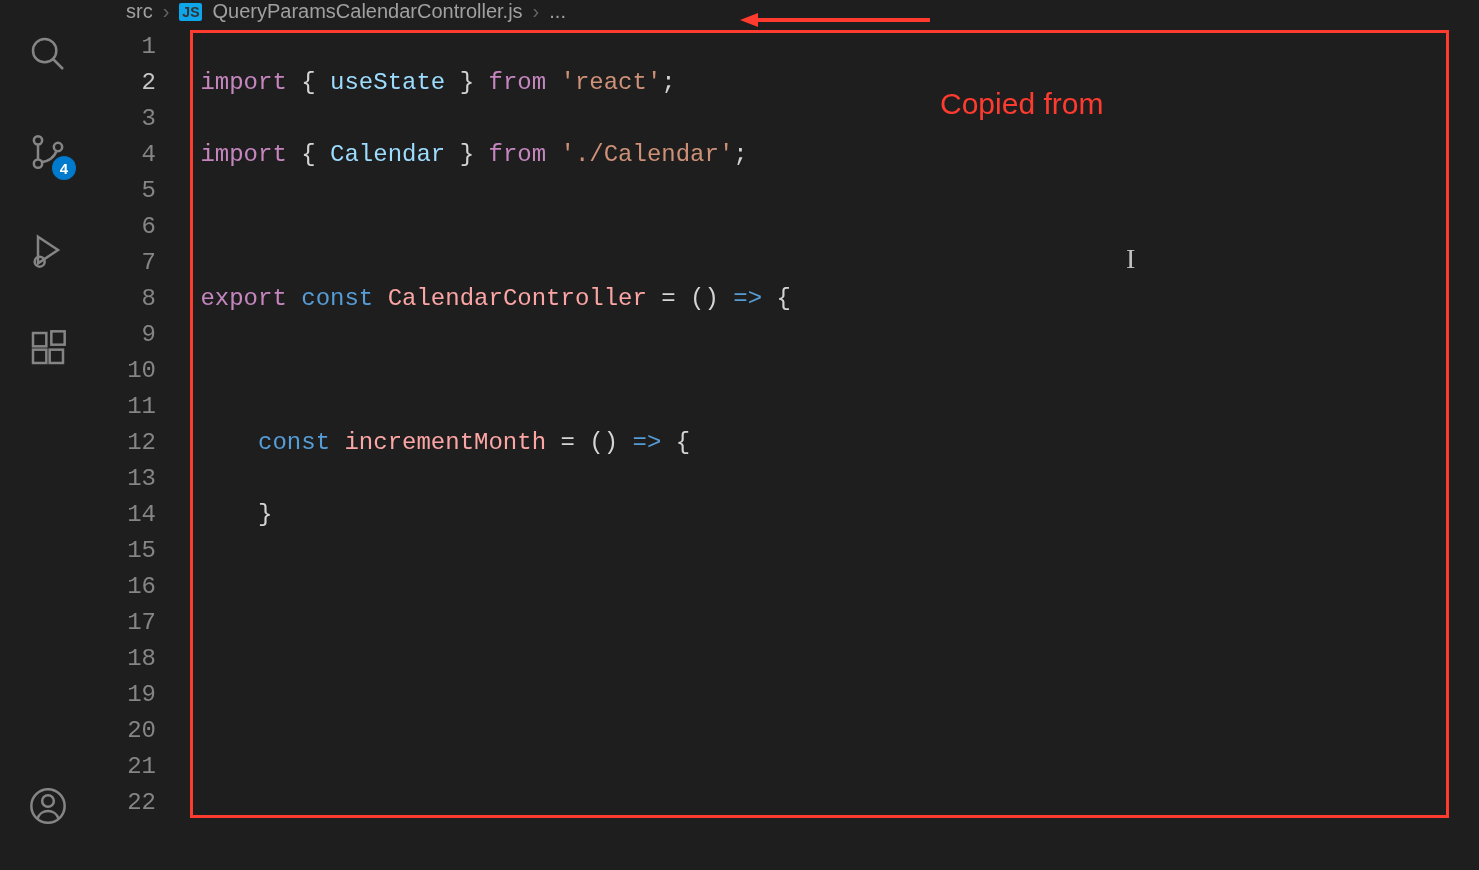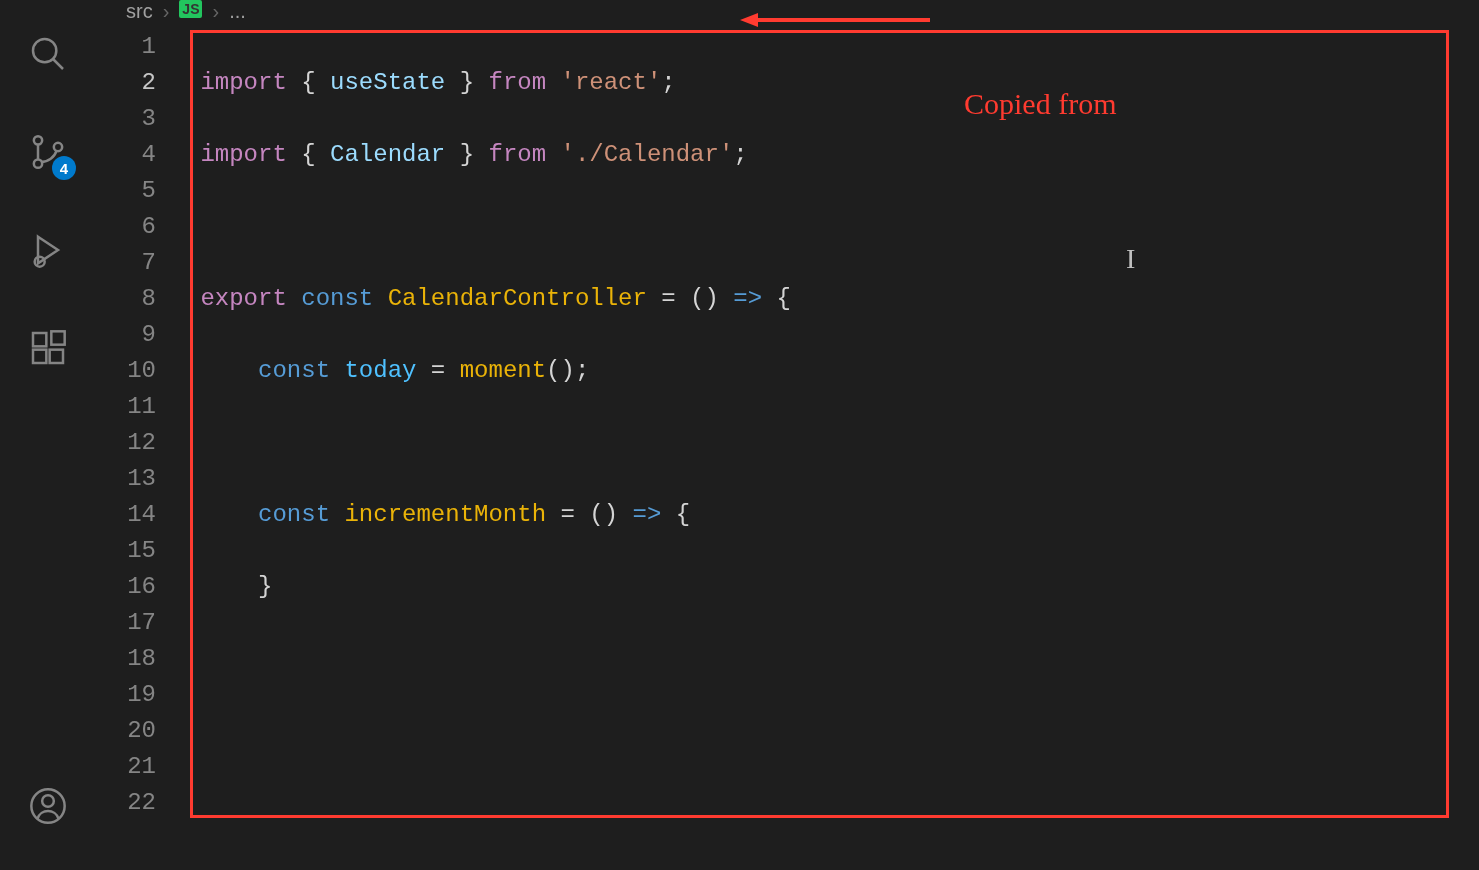--- a/index.html
+++ b/index.html
@@ -49,30 +49,30 @@
       font-weight: 600;
     }
     .accounts-icon {
       margin-top: auto;
       margin-bottom: 40px;
     }
     .main-area { flex: 1; display: flex; flex-direction: column; }
     .breadcrumb {
       height: 30px;
       display: flex;
-      align-items: flex-start;
+      align-items: center;
       padding-left: 30px;
       font-size: 20px;
       color: #a0a0a0;
       font-family: -apple-system, sans-serif;
       gap: 10px;
     }
     .breadcrumb .sep { color: #666; }
     .breadcrumb .js-badge {
-      background: #22c55e;
+      background: #0ea5e9;
       color: #333;
       font-weight: bold;
       font-size: 14px;
       padding: 1px 3px;
       border-radius: 2px;
     }
     .editor-wrapper { flex: 1; position: relative; }
     .editor { display: flex; height: 100%; }
     .gutter {
       width: 90px;
@@ -107,29 +107,28 @@
       position: absolute;
       top: 10px;
       left: 740px;
       pointer-events: none;
     }
     .red-label {
       position: absolute;
       top: 86px;
       left: 940px;
       color: #ff3b30;
-      font-family: Liberation Serif, serif;
+      font-family: Liberation Sans, sans-serif;
       font-size: 30px;
       text-align: center;
       pointer-events: none;
       line-height: 1.2;
-      margin-left: 24px;
     }
     .tok-kw { color: #c586c0; }
-    .tok-fn { color: #eab308; }
+    .tok-fn { color: #fca5a5; }
     .tok-var { color: #9cdcfe; }
     .tok-const { color: #4fc1ff; }
     .tok-str { color: #ce9178; }
     .tok-num { color: #b5cea8; }
     .tok-blue { color: #569cd6; }
     .cursor-caret {
       position: absolute;
       width: 2px;
       height: 30px;
       background: #aeafad;
@@ -182,20 +181,21 @@
           <path d="M5.5 20c1-3.5 4-5 6.5-5s5.5 1.5 6.5 5"></path>
         </svg>
     </div>
   </div>
 
   <div class="main-area">
     <div class="breadcrumb">
       <span>src</span>
       <span class="sep">›</span>
       <span class="js-badge">JS</span>
+      <span>QueryParamsCalendarController.js</span>
       <span class="sep">›</span>
       <span>...</span>
     </div>
 
     <div class="editor-wrapper">
       <div class="editor">
         <div class="gutter">
           <div>1</div>
           <div class="current">2</div>
           <div>3</div>
@@ -217,21 +217,20 @@
           <div>19</div>
           <div>20</div>
           <div>21</div>
           <div>22</div>
         </div>
         <div class="code">
 <div class="code-line"> <span class="tok-kw">import</span> { <span class="tok-var">useState</span> } <span class="tok-kw">from</span> <span class="tok-str">'react'</span>;</div>
 <div class="code-line"> <span class="tok-kw">import</span> { <span class="tok-var">Calendar</span> } <span class="tok-kw">from</span> <span class="tok-str">'./Calendar'</span>;</div>
 <div class="code-line"> </div>
 <div class="code-line"> <span class="tok-kw">export</span> <span class="tok-blue">const</span> <span class="tok-fn">CalendarController</span> = () <span class="tok-blue">=&gt;</span> {</div>
-<div class="code-line">     <span class="tok-blue">const</span> <span class="tok-const">today</span> = <span class="tok-fn">moment</span>();</div>
 <div class="code-line"> </div>
 <div class="code-line">     <span class="tok-blue">const</span> <span class="tok-fn">incrementMonth</span> = () <span class="tok-blue">=&gt;</span> {</div>
 <div class="code-line">     }</div>
 <div class="code-line"> </div>
 
 
 
 
 
 

